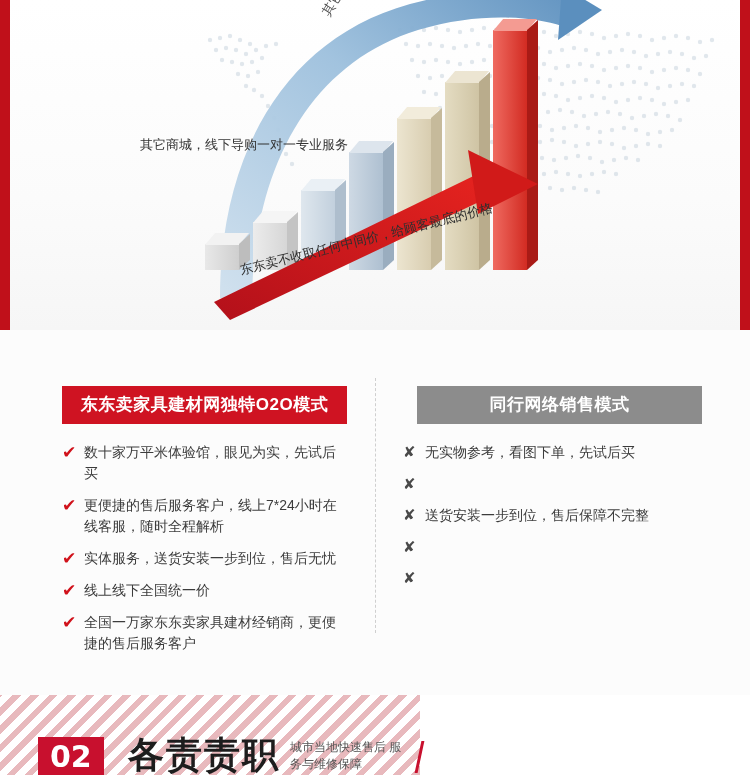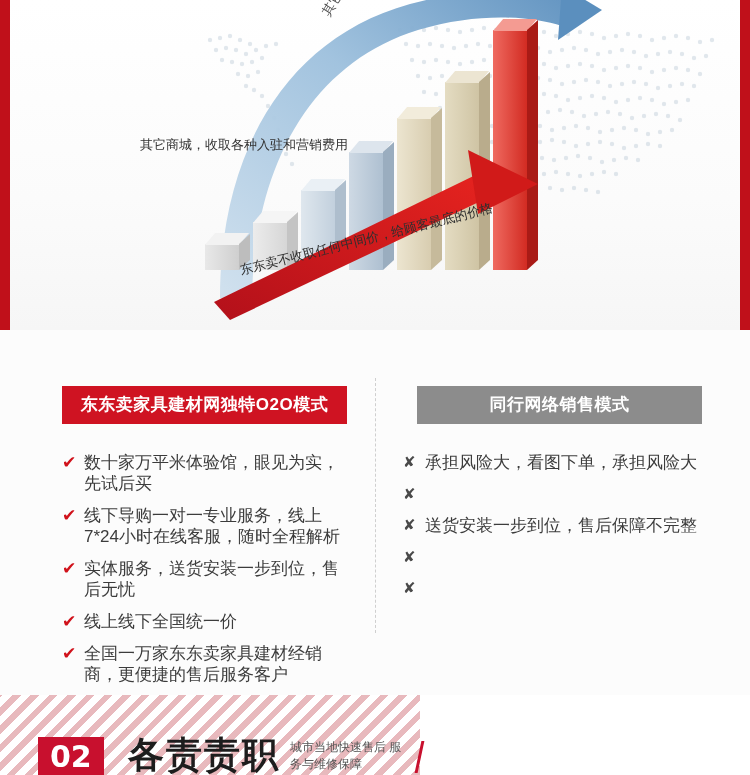--- a/index.html
+++ b/index.html
@@ -98,42 +98,42 @@
   .col.right { padding-left: 28px; }
 
   .col-head {
     color: #fff;
     font-size: 17px;
     font-weight: bold;
     letter-spacing: .5px;
     height: 38px;
     line-height: 38px;
     text-align: center;
-    margin-bottom: 28px;
+    margin-bottom: 18px;
   }
   .head-red { background: #cf1322; width: 285px; }
   .head-gray { background: #8c8c8c; width: 285px; margin-left: 14px; }
 
   .items { list-style: none; margin: 0; padding: 0; }
   .items li {
     display: flex;
     align-items: flex-start;
     margin-bottom: 11px;
   }
   .mark {
     flex: 0 0 auto;
     width: 22px;
     font-size: 17px;
     font-weight: bold;
     line-height: 20px;
   }
   .mark.check { color: #d0121b; font-family: "DejaVu Sans", sans-serif; }
   .mark.cross { color: #4a4a4a; font-family: "DejaVu Sans", sans-serif; font-size: 15px; }
   .txt {
-    font-size: 17px;
+    font-size: 14px;
     line-height: 21px;
     color: #3c3c3c;
     max-width: 262px;
   }
   .col.right .txt { max-width: 290px; }
 
   
   .stripe-wrap {
     position: relative;
     width: 750px; height: 80px;
@@ -494,38 +494,38 @@
         <linearGradient id="redGrad" x1="0" y1="1" x2="1" y2="0">
           <stop offset="0%" stop-color="#b3101a"></stop>
           <stop offset="100%" stop-color="#e8241f"></stop>
         </linearGradient>
       </defs>
       <path d="M14,152 L290,18 L300,42 L30,170 Z" fill="url(#redGrad)"></path>
       <path d="M268,0 L338,34 L278,64 Z" fill="#d11a19"></path>
     </svg>
 
     <div class="hero-label lbl-curve">其它商城，收取各种入驻和营销费用，价格商品高</div>
-    <div class="hero-label lbl-other">其它商城，收取各种入驻和营销费用</div>
+    <div class="hero-label lbl-other">其它商城，线下导购一对一专业服务</div>
     <div class="hero-label lbl-red">东东卖不收取任何中间价，给顾客最底的价格</div>
   </div>
 
   <div class="compare">
     <div class="divider-v"></div>
     <div class="cols">
 
       <div class="col left">
         <div class="col-head head-red">东东卖家具建材网独特O2O模式</div>
         <ul class="items">
           <li>
             <span class="mark check">✔</span>
             <span class="txt">数十家万平米体验馆，眼见为实，先试后买</span>
           </li>
           <li>
             <span class="mark check">✔</span>
-            <span class="txt">线下导购一对一专业服务，线上7*24小时在线客服，随时全程解析</span>
+            <span class="txt">更便捷的售后服务客户，线上7*24小时在线客服，随时全程解析</span>
           </li>
           <li>
             <span class="mark check">✔</span>
             <span class="txt">实体服务，送货安装一步到位，售后无忧</span>
           </li>
           <li>
             <span class="mark check">✔</span>
             <span class="txt">线上线下全国统一价</span>
           </li>
           <li>
@@ -533,21 +533,21 @@
             <span class="txt">全国一万家东东卖家具建材经销商，更便捷的售后服务客户</span>
           </li>
         </ul>
       </div>
 
       <div class="col right">
         <div class="col-head head-gray">同行网络销售模式</div>
         <ul class="items">
           <li>
             <span class="mark cross">✘</span>
-            <span class="txt">承担风险大，看图下单，承担风险大</span>
+            <span class="txt">无实物参考，看图下单，先试后买</span>
           </li>
           <li>
             <span class="mark cross">✘</span>
           </li>
           <li>
             <span class="mark cross">✘</span>
             <span class="txt">送货安装一步到位，售后保障不完整</span>
           </li>
           <li>
             <span class="mark cross">✘</span>

